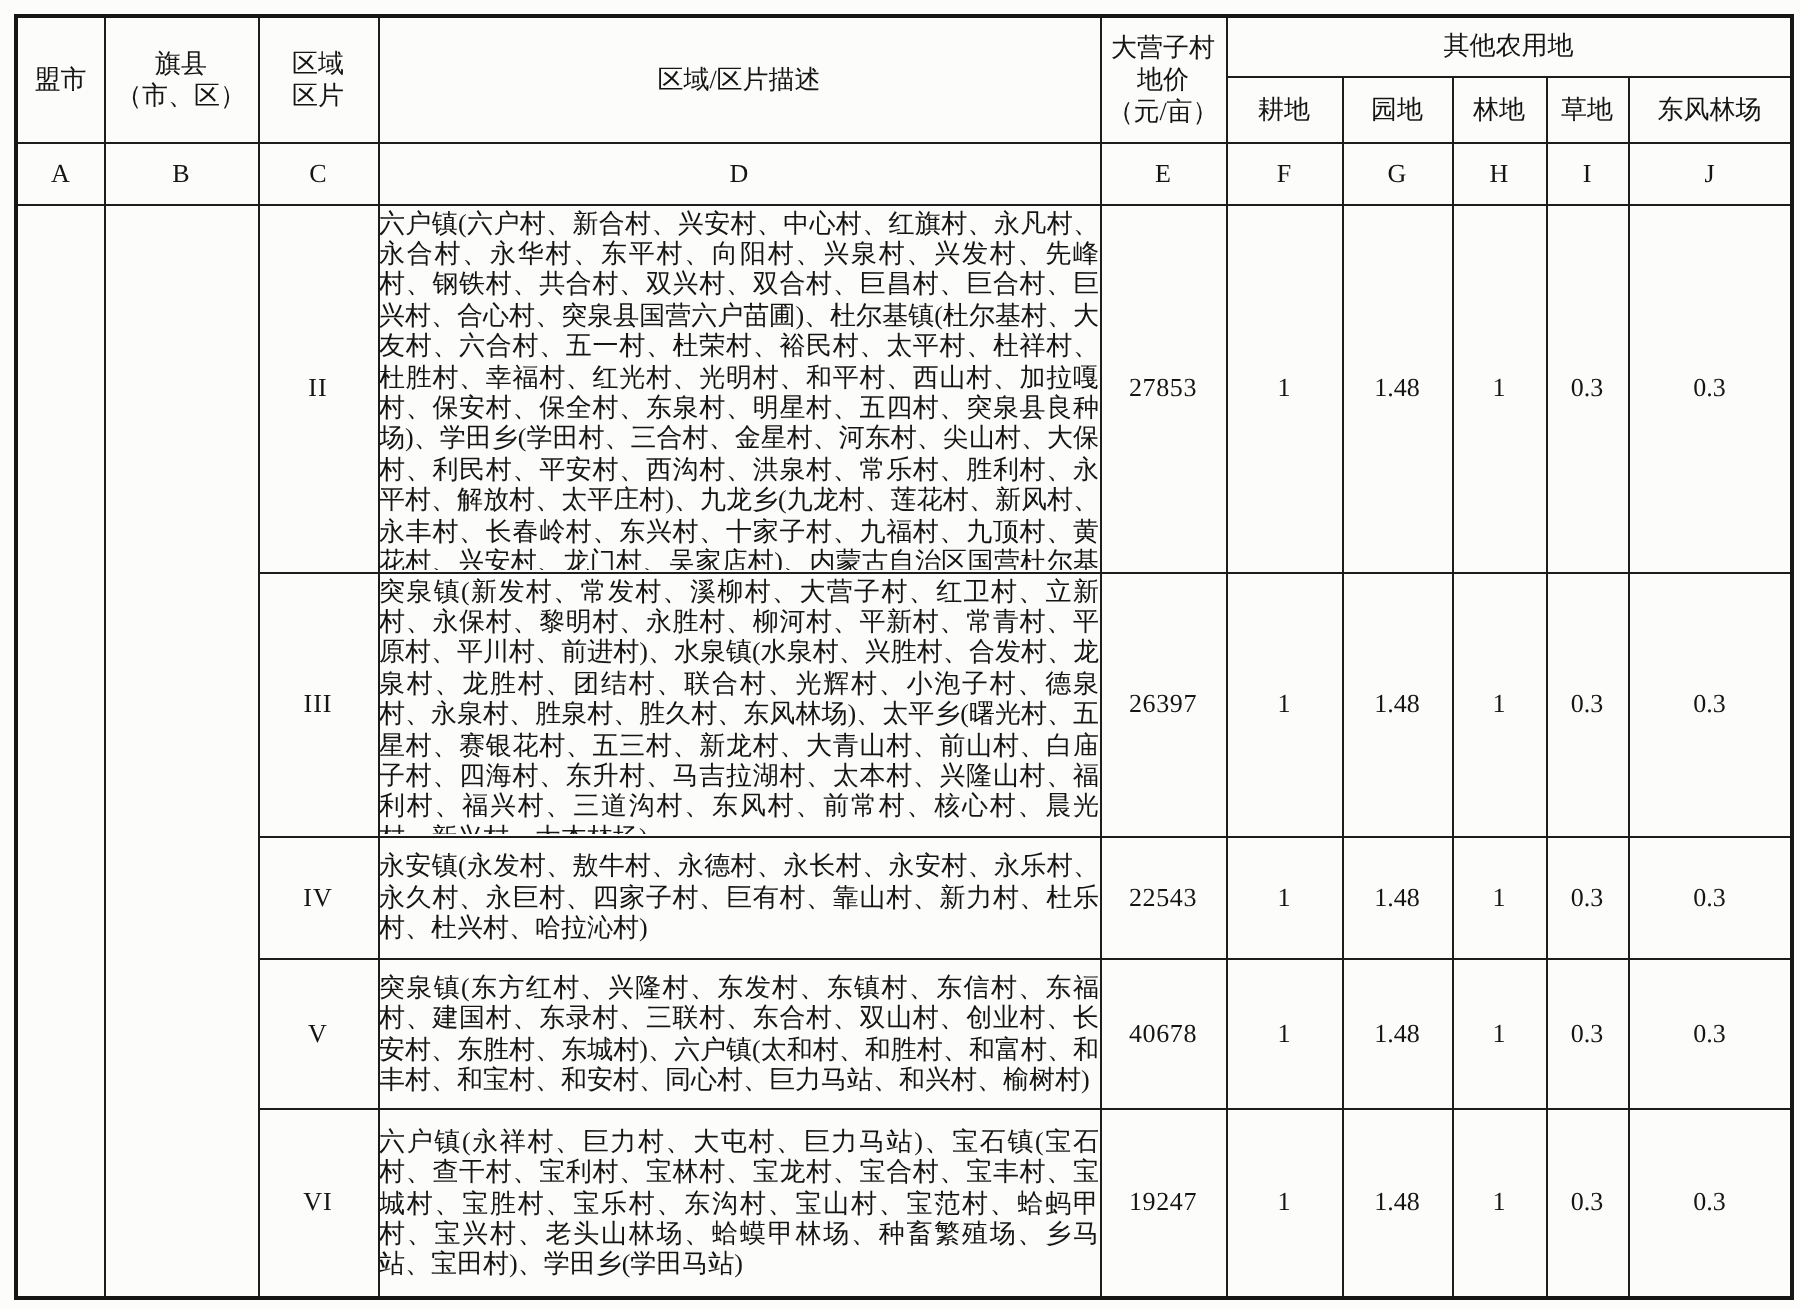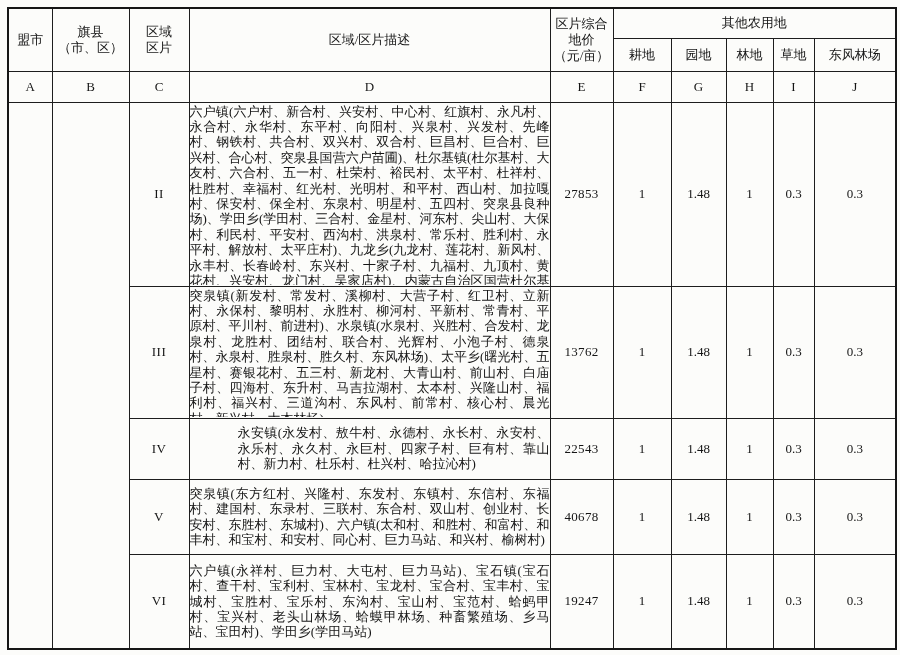--- a/index.html
+++ b/index.html
@@ -39,21 +39,21 @@
   .desc-clip{
     overflow:hidden;
     font-size:13px;
     line-height:15.4px;
     text-align:justify;
     text-align-last:left;
     white-space:normal;
   }
   .clip-r0{max-height:181px;}
   .clip-r1{max-height:129px;}
-  .clip-r2{max-height:58px;margin-left:48px;}
+  .clip-r2{max-height:58px;}
   .clip-r3{max-height:72px;}
   .clip-r4{max-height:92px;}
 </style>
 </head>
 <body>
 
 <div class="page">
   <table class="land-table">
     <colgroup>
       <col style="width:44px">
@@ -69,21 +69,21 @@
     </colgroup>
 
     <tbody>
         <tr style="height:30px">
       <th rowspan="2">盟市</th>
       <th rowspan="2">旗县
 （市、区）</th>
       <th rowspan="2">区域
 区片</th>
       <th rowspan="2">区域/区片描述</th>
-      <th rowspan="2">区片综合
+      <th rowspan="2">大营子村
 地价
 （元/亩）</th>
       <th colspan="5">其他农用地</th>
     </tr>
     <tr style="height:33px">
       <th>耕地</th>
       <th>园地</th>
       <th>林地</th>
       <th>草地</th>
       <th>东风林场</th>
@@ -109,21 +109,21 @@
       <td class="price-cell">27853</td>
       <td class="factor-cell">1</td>
       <td class="factor-cell">1.48</td>
       <td class="factor-cell">1</td>
       <td class="factor-cell">0.3</td>
       <td class="factor-cell">0.3</td>
     </tr>
     <tr style="height:132px">
       <td class="zone-cell">III</td>
       <td class="desc-cell"><div class="desc-clip clip-r1">突泉镇(新发村、常发村、溪柳村、大营子村、红卫村、立新村、永保村、黎明村、永胜村、柳河村、平新村、常青村、平原村、平川村、前进村)、水泉镇(水泉村、兴胜村、合发村、龙泉村、龙胜村、团结村、联合村、光辉村、小泡子村、德泉村、永泉村、胜泉村、胜久村、东风林场)、太平乡(曙光村、五星村、赛银花村、五三村、新龙村、大青山村、前山村、白庙子村、四海村、东升村、马吉拉湖村、太本村、兴隆山村、福利村、福兴村、三道沟村、东风村、前常村、核心村、晨光村、新兴村、太本林场)</div></td>
-      <td class="price-cell">13762</td>
+      <td class="price-cell">26397</td>
       <td class="factor-cell">1</td>
       <td class="factor-cell">1.48</td>
       <td class="factor-cell">1</td>
       <td class="factor-cell">0.3</td>
       <td class="factor-cell">0.3</td>
     </tr>
     <tr style="height:61px">
       <td class="zone-cell">IV</td>
       <td class="desc-cell"><div class="desc-clip clip-r2">永安镇(永发村、敖牛村、永德村、永长村、永安村、永乐村、永久村、永巨村、四家子村、巨有村、靠山村、新力村、杜乐村、杜兴村、哈拉沁村)</div></td>
       <td class="price-cell">22543</td>

